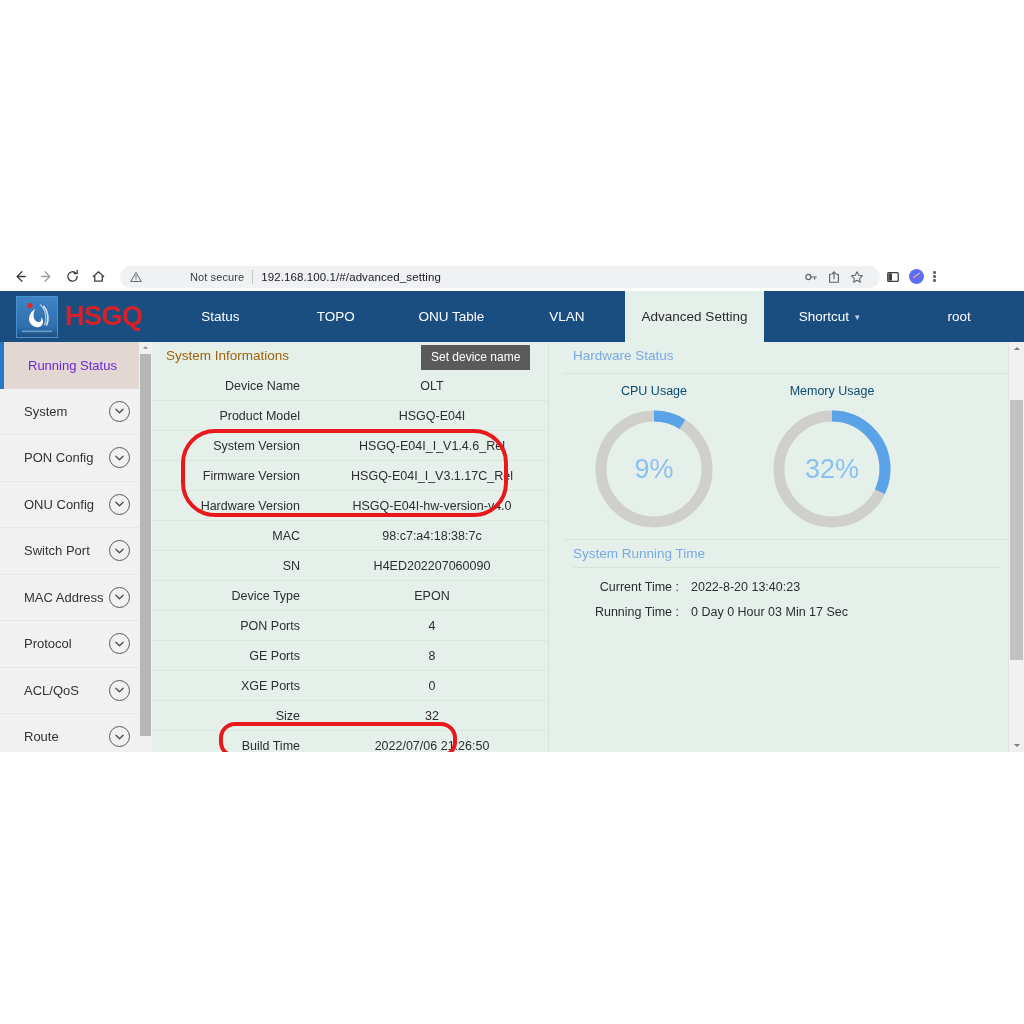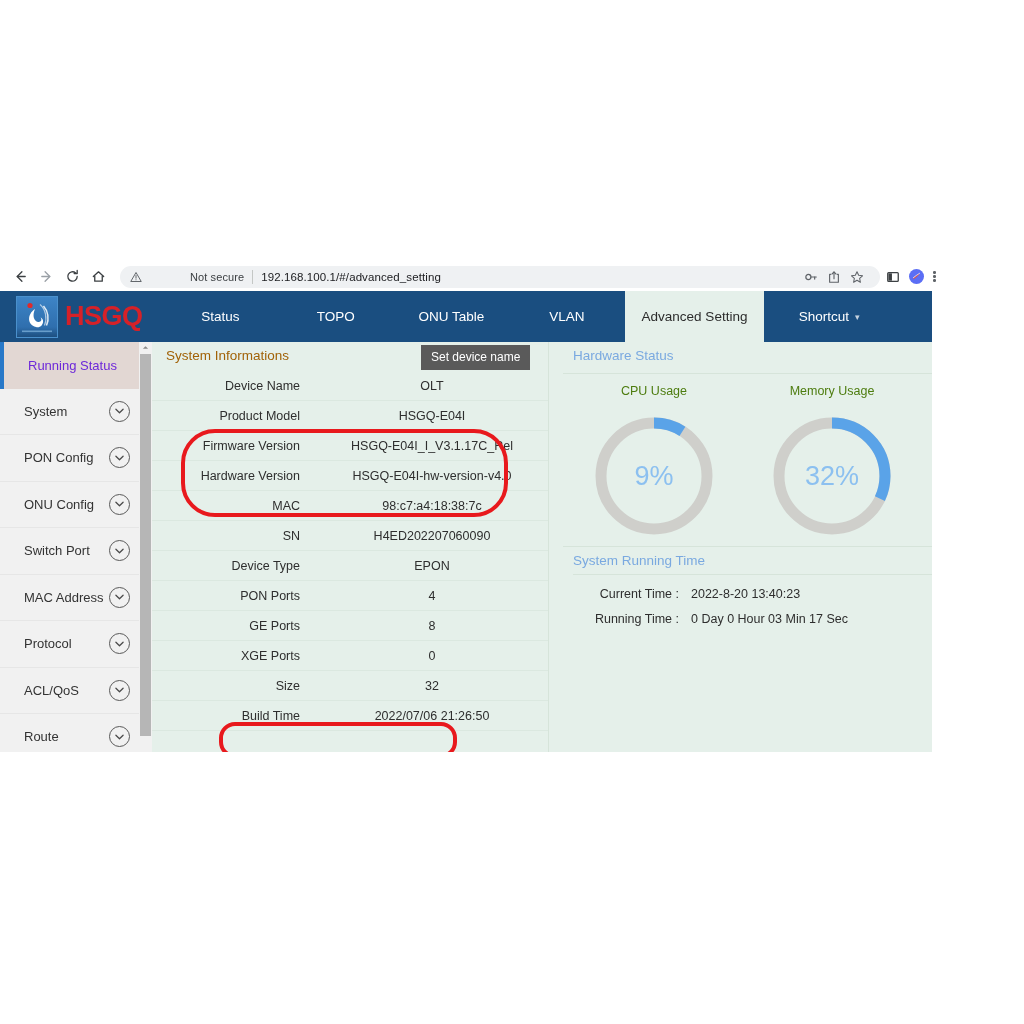--- a/index.html
+++ b/index.html
@@ -65,21 +65,21 @@
     width: 15px; height: 15px; border-radius: 50%;
     background: #5b6ef5;
     display: flex; align-items: center; justify-content: center;
   }
   .kebab { display: flex; flex-direction: column; gap: 1.5px; align-items: center; }
   .kebab i { width: 2.5px; height: 2.5px; border-radius: 50%; background: #5f6368; display:block; }
 
   
   .app {
     position: absolute; left: 0; top: 291px;
-    width: 932px; height: 461px;
+    width: 1024px; height: 461px;
     overflow: hidden;
   }
   .topnav {
     position: relative;
     height: 51px; width: 1024px;
     background: #1a4e80;
     display: flex; align-items: stretch;
   }
   .logo-wrap {
     display: flex; align-items: center;
@@ -203,21 +203,21 @@
     border-left: 1px solid #d6e4da;
     position: relative;
     padding-top: 2px;
   }
   .hw-title { font-size: 13.5px; color: #7aa9e0; padding: 4px 0 0 24px; }
   .hr-light { height:1px; background:#d6e4da; margin: 10px 14px 0 14px; }
   .gauges {
     display: flex; gap: 28px; padding: 10px 0 0 30px;
   }
   .gauge-cell { width: 150px; }
-  .gauge-label { font-size: 12.5px; color: #4d7c0f; text-align: center; margin-bottom: 14px; }
+  .gauge-label { font-size: 12.5px; color: #0c4a6e; text-align: center; margin-bottom: 7px; }
   .gauge {
     width: 150px; height: 128px;
     position: relative;
   }
   .gauge svg { display: block; }
   .gauge-val {
     position: absolute; left: 0; top: 0; width: 150px; height: 128px;
     display: flex; align-items: center; justify-content: center;
     font-size: 27px; color: #8cc0f0;
   }
@@ -498,20 +498,24 @@
             <tbody>
                 <tr>
               <td class="k">Device Name</td>
               <td class="v">OLT</td>
             </tr>
             <tr>
               <td class="k">Product Model</td>
               <td class="v">HSGQ-E04I</td>
             </tr>
             <tr>
+              <td class="k">System Version</td>
+              <td class="v">HSGQ-E04I_I_V1.4.6_Rel</td>
+            </tr>
+            <tr>
               <td class="k">Firmware Version</td>
               <td class="v">HSGQ-E04I_I_V3.1.17C_Rel</td>
             </tr>
             <tr>
               <td class="k">Hardware Version</td>
               <td class="v">HSGQ-E04I-hw-version-v4.0</td>
             </tr>
             <tr>
               <td class="k">MAC</td>
               <td class="v">98:c7:a4:18:38:7c</td>

